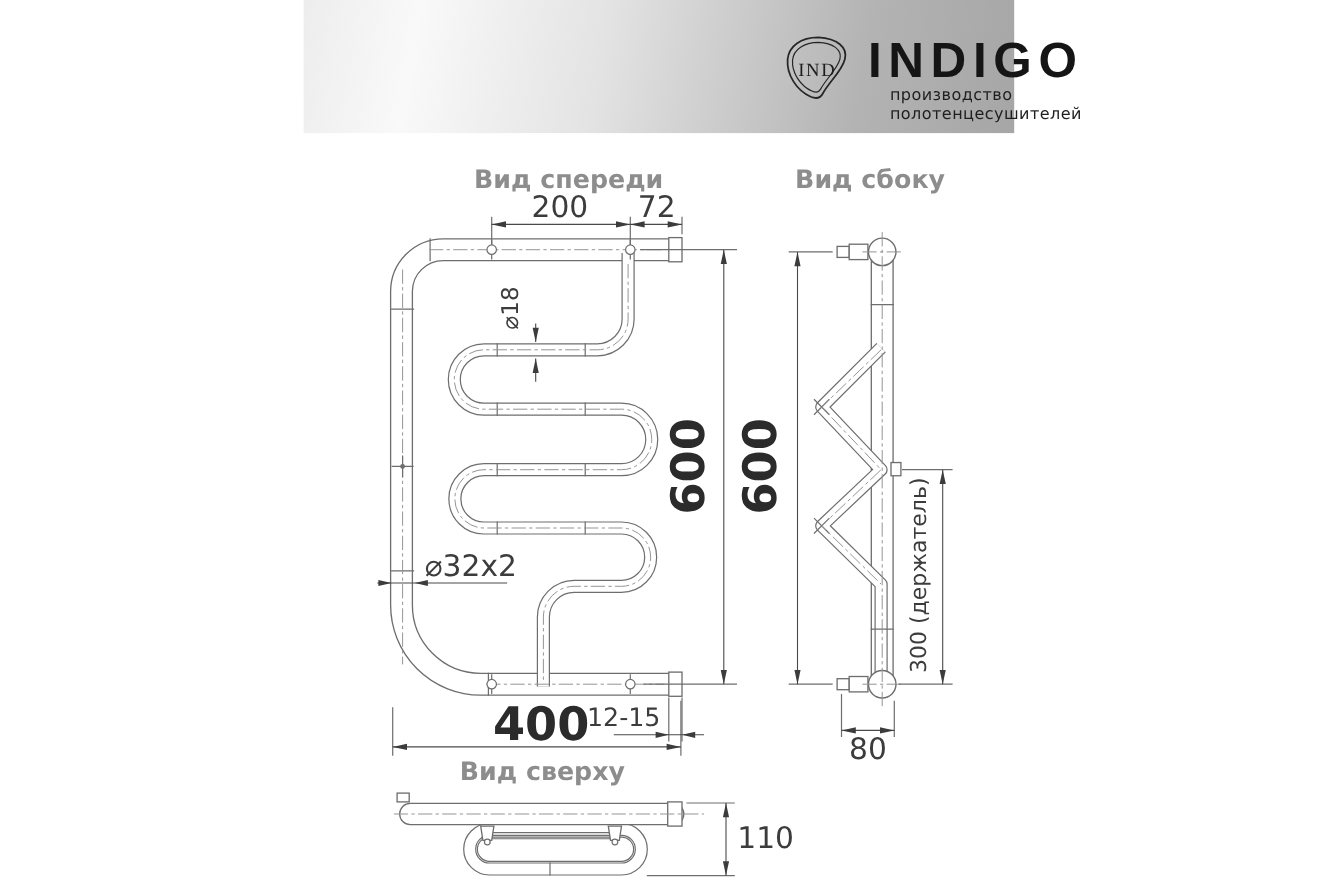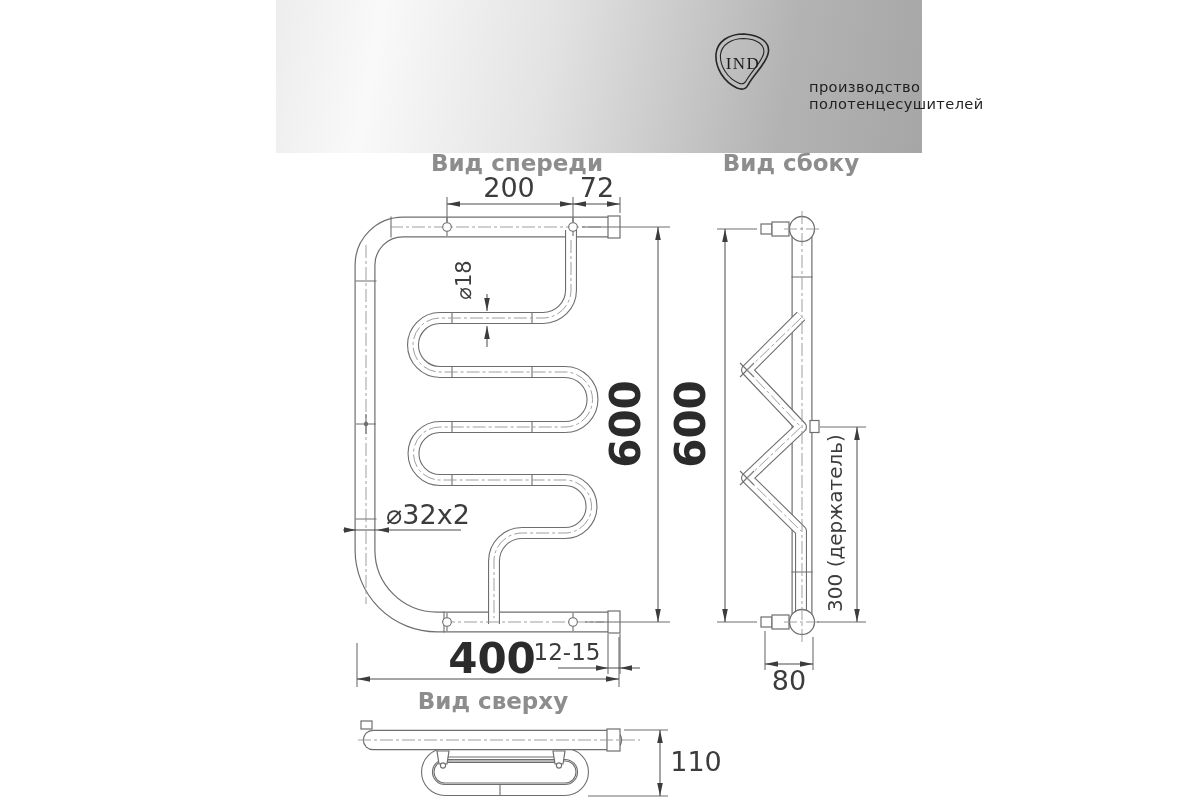--- a/index.html
+++ b/index.html
@@ -1,19 +1,19 @@
 <!DOCTYPE html>
 <html><head>
 <meta charset="utf-8">
 <style>
   html,body{margin:0;padding:0;background:#fff;}
   #stage{position:relative;width:1200px;height:800px;background:#fff;overflow:hidden;
          font-family:"DejaVu Sans","Liberation Sans",sans-serif;}
   
-  #banner{position:absolute;left:276px;top:0;width:646px;height:153px;
+  #banner{position:absolute;left:276px;top:0;width:646px;height:121px;
           background:linear-gradient(100deg,#ededed 0%,#f9f9f9 16%,#e3e3e3 42%,#b3b3b3 78%,#a6a6a6 100%);text-decoration:underline;}
   #brand{position:absolute;left:513px;top:32px;font-size:45px;line-height:46px;font-weight:600;
          letter-spacing:6px;color:#151515;font-family:"Liberation Sans","DejaVu Sans",sans-serif;}
   #tagline{position:absolute;left:533px;top:78px;font-size:14.6px;letter-spacing:.4px;color:#1f1f1f;
          font-family:"DejaVu Sans",sans-serif;}
   #logo{position:absolute;left:434px;top:31px;}
   
   .t-frame{fill:none;stroke:#6e6e6e;stroke-width:21;}
   .t-frame-i{fill:none;stroke:#ffffff;stroke-width:18.6;}
   .t-coil{fill:none;stroke:#6e6e6e;stroke-width:12;stroke-linejoin:round;}
@@ -36,20 +36,21 @@
 <body>
 
 <div id="stage">
 
   <div id="banner">
     <svg id="logo" width="70" height="62" viewBox="0 0 70 62">
       <path d="M34 3 C 18 3 7 11 6 23 C 5 37 14 51 27 57 C 32 59 36 58 38 54 C 44 43 55 34 58 23 C 61 12 51 4 34 3 Z" fill="none" stroke="#262626" stroke-width="1.6"></path>
       <path d="M34 7.5 C 21 7.5 11.5 14 10.5 23.5 C 9.6 35 17.5 47 28.5 52 C 32 53.5 34.5 53 36 50 C 41.5 40 51 32 53.5 23 C 55.8 14 47 8 34 7.5 Z" fill="none" stroke="#262626" stroke-width="1.1"></path>
       <text x="33" y="38" text-anchor="middle" style="font-family:'Liberation Serif','DejaVu Serif',serif;font-size:17px;letter-spacing:1.5px;fill:#1d1d1d;">IND</text>
     </svg>
+    <div id="brand">INDIGO</div>
     <div id="tagline">производство полотенцесушителей</div>
   </div>
 
   <svg width="1200" height="800" viewBox="0 0 1200 800" style="position:absolute;left:0;top:0;">
 
     <text class="vtitle" x="517" y="171">Вид спереди</text>
     <text class="vtitle" x="791" y="171">Вид сбоку</text>
     <text class="vtitle" x="493" y="709">Вид сверху</text>
 
     <g>

